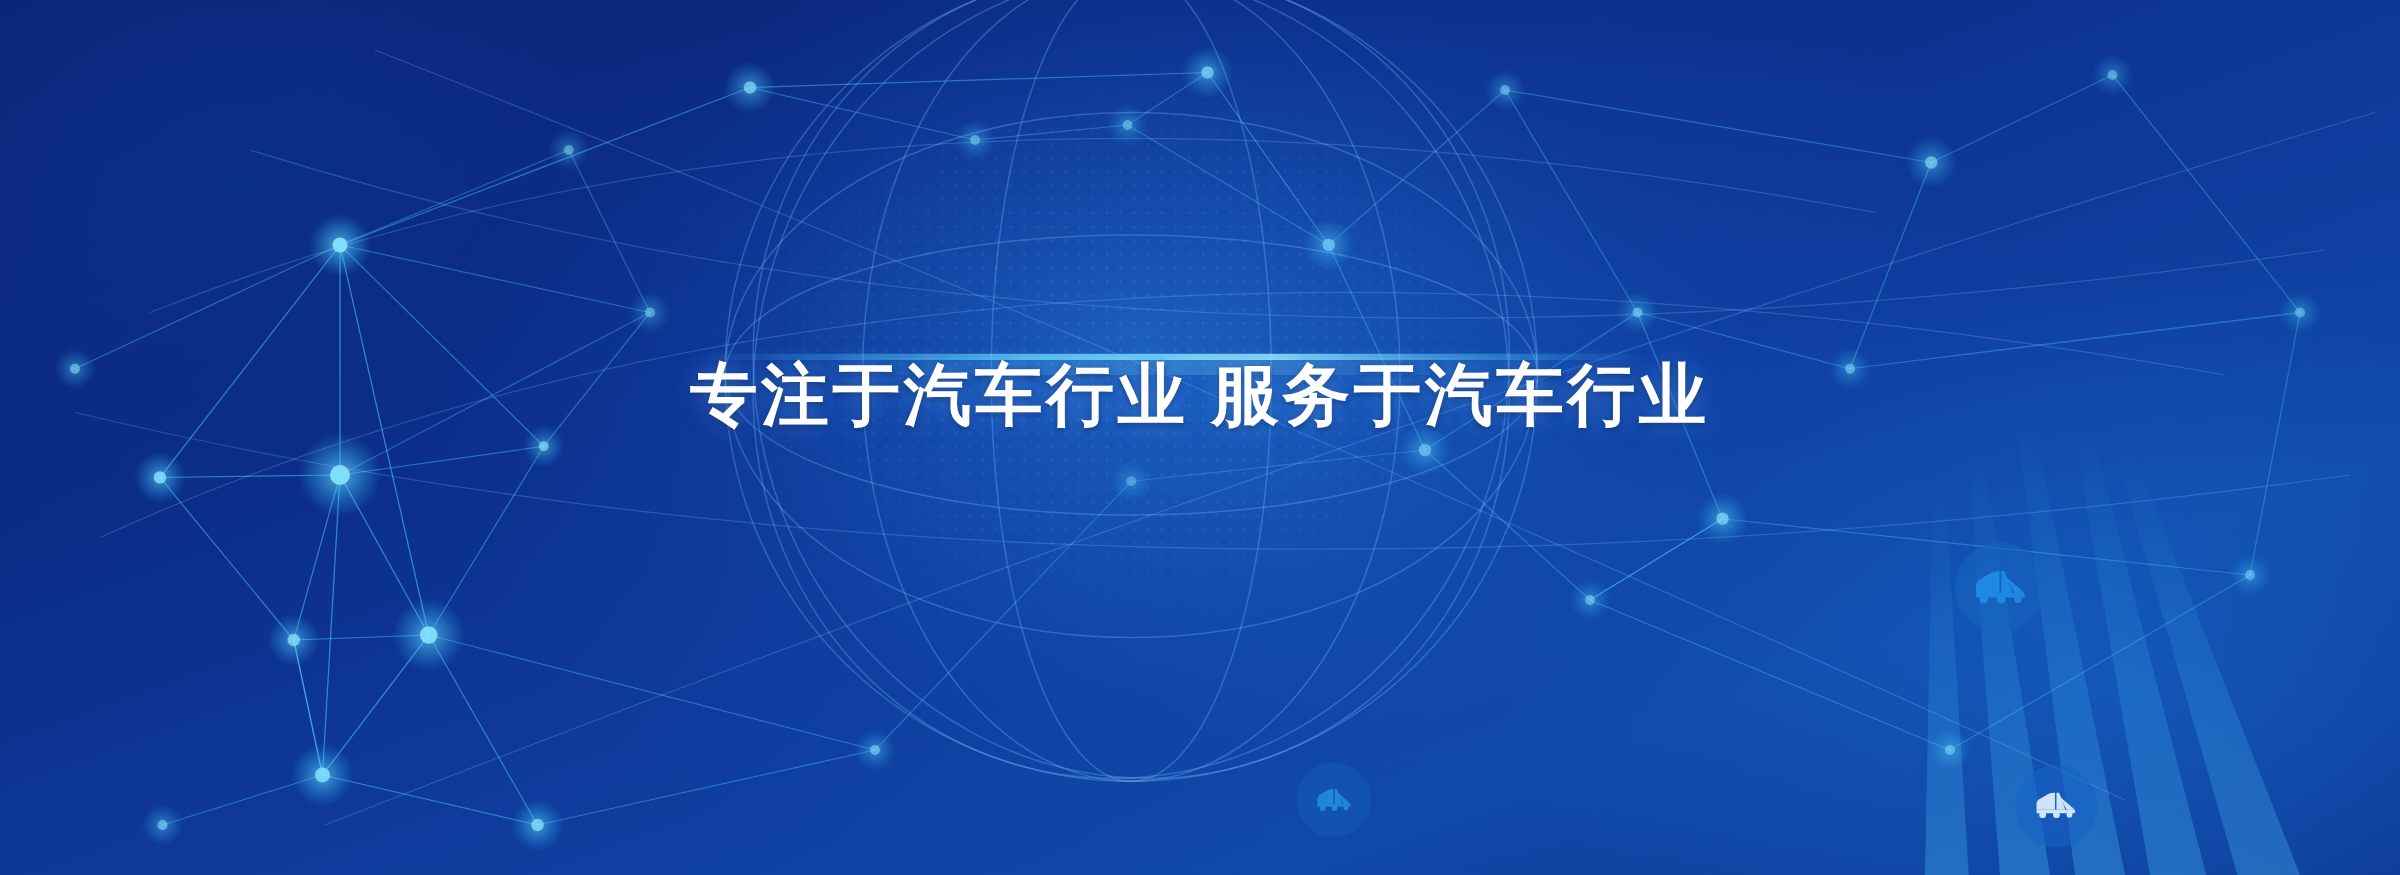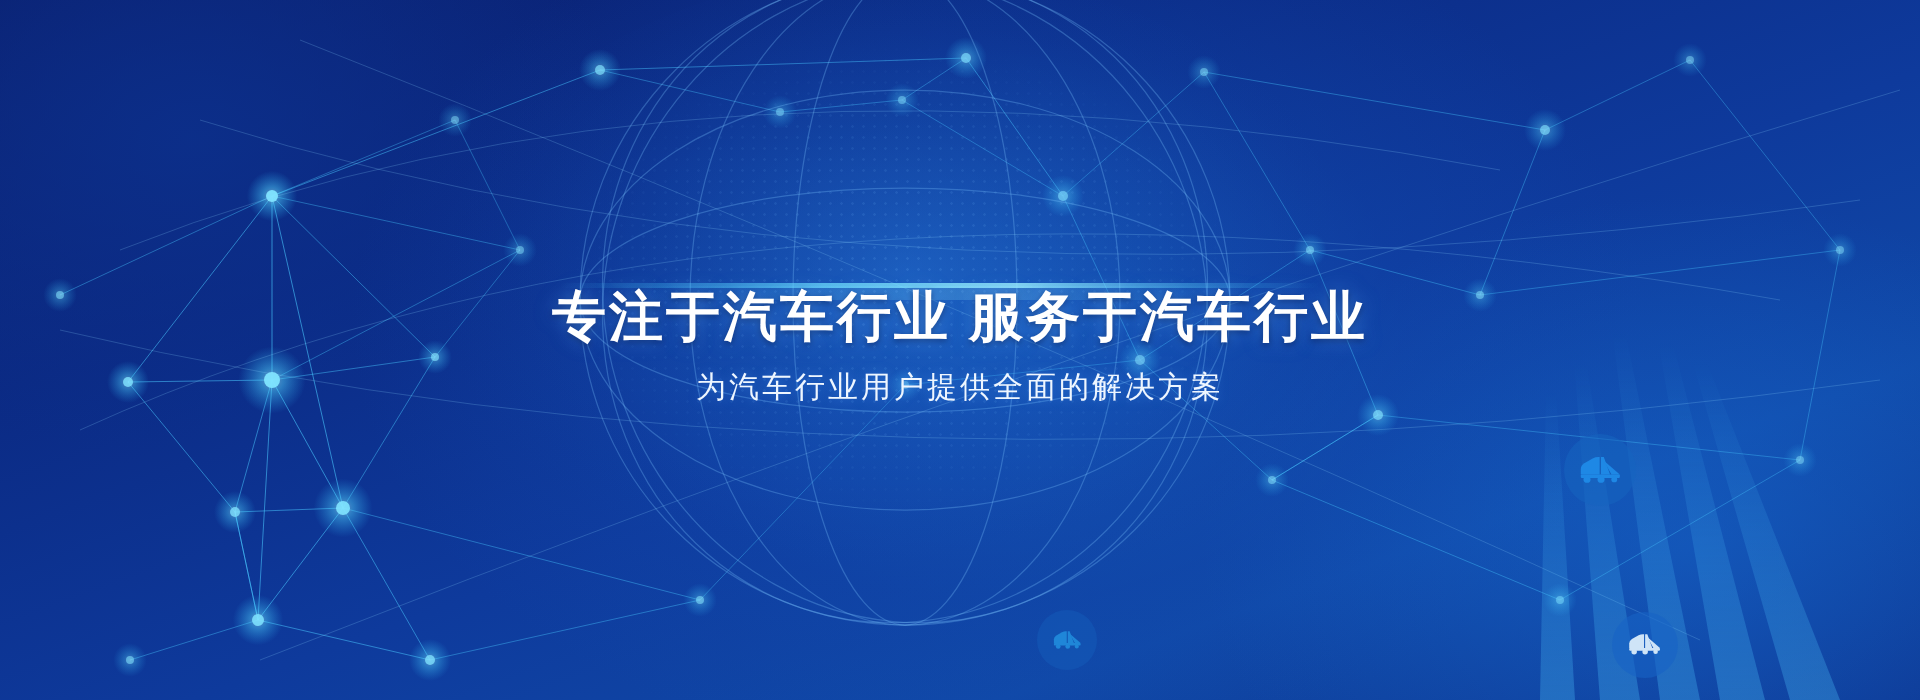--- a/index.html
+++ b/index.html
@@ -275,16 +275,15 @@
             <circle cx="13" cy="45" r="5"></circle>
             <circle cx="33" cy="45" r="5"></circle>
             <circle cx="52" cy="45" r="4.2"></circle>
           </g>
         </svg>
       </div>
     </div>
 
   <div id="textblock">
     <div id="headline">专注于汽车行业 服务于汽车行业</div>
-    <div id="subhead">为汽车行业用户提供全面的解决方案</div>
   </div>
 
 </div>
 
 </body></html>

